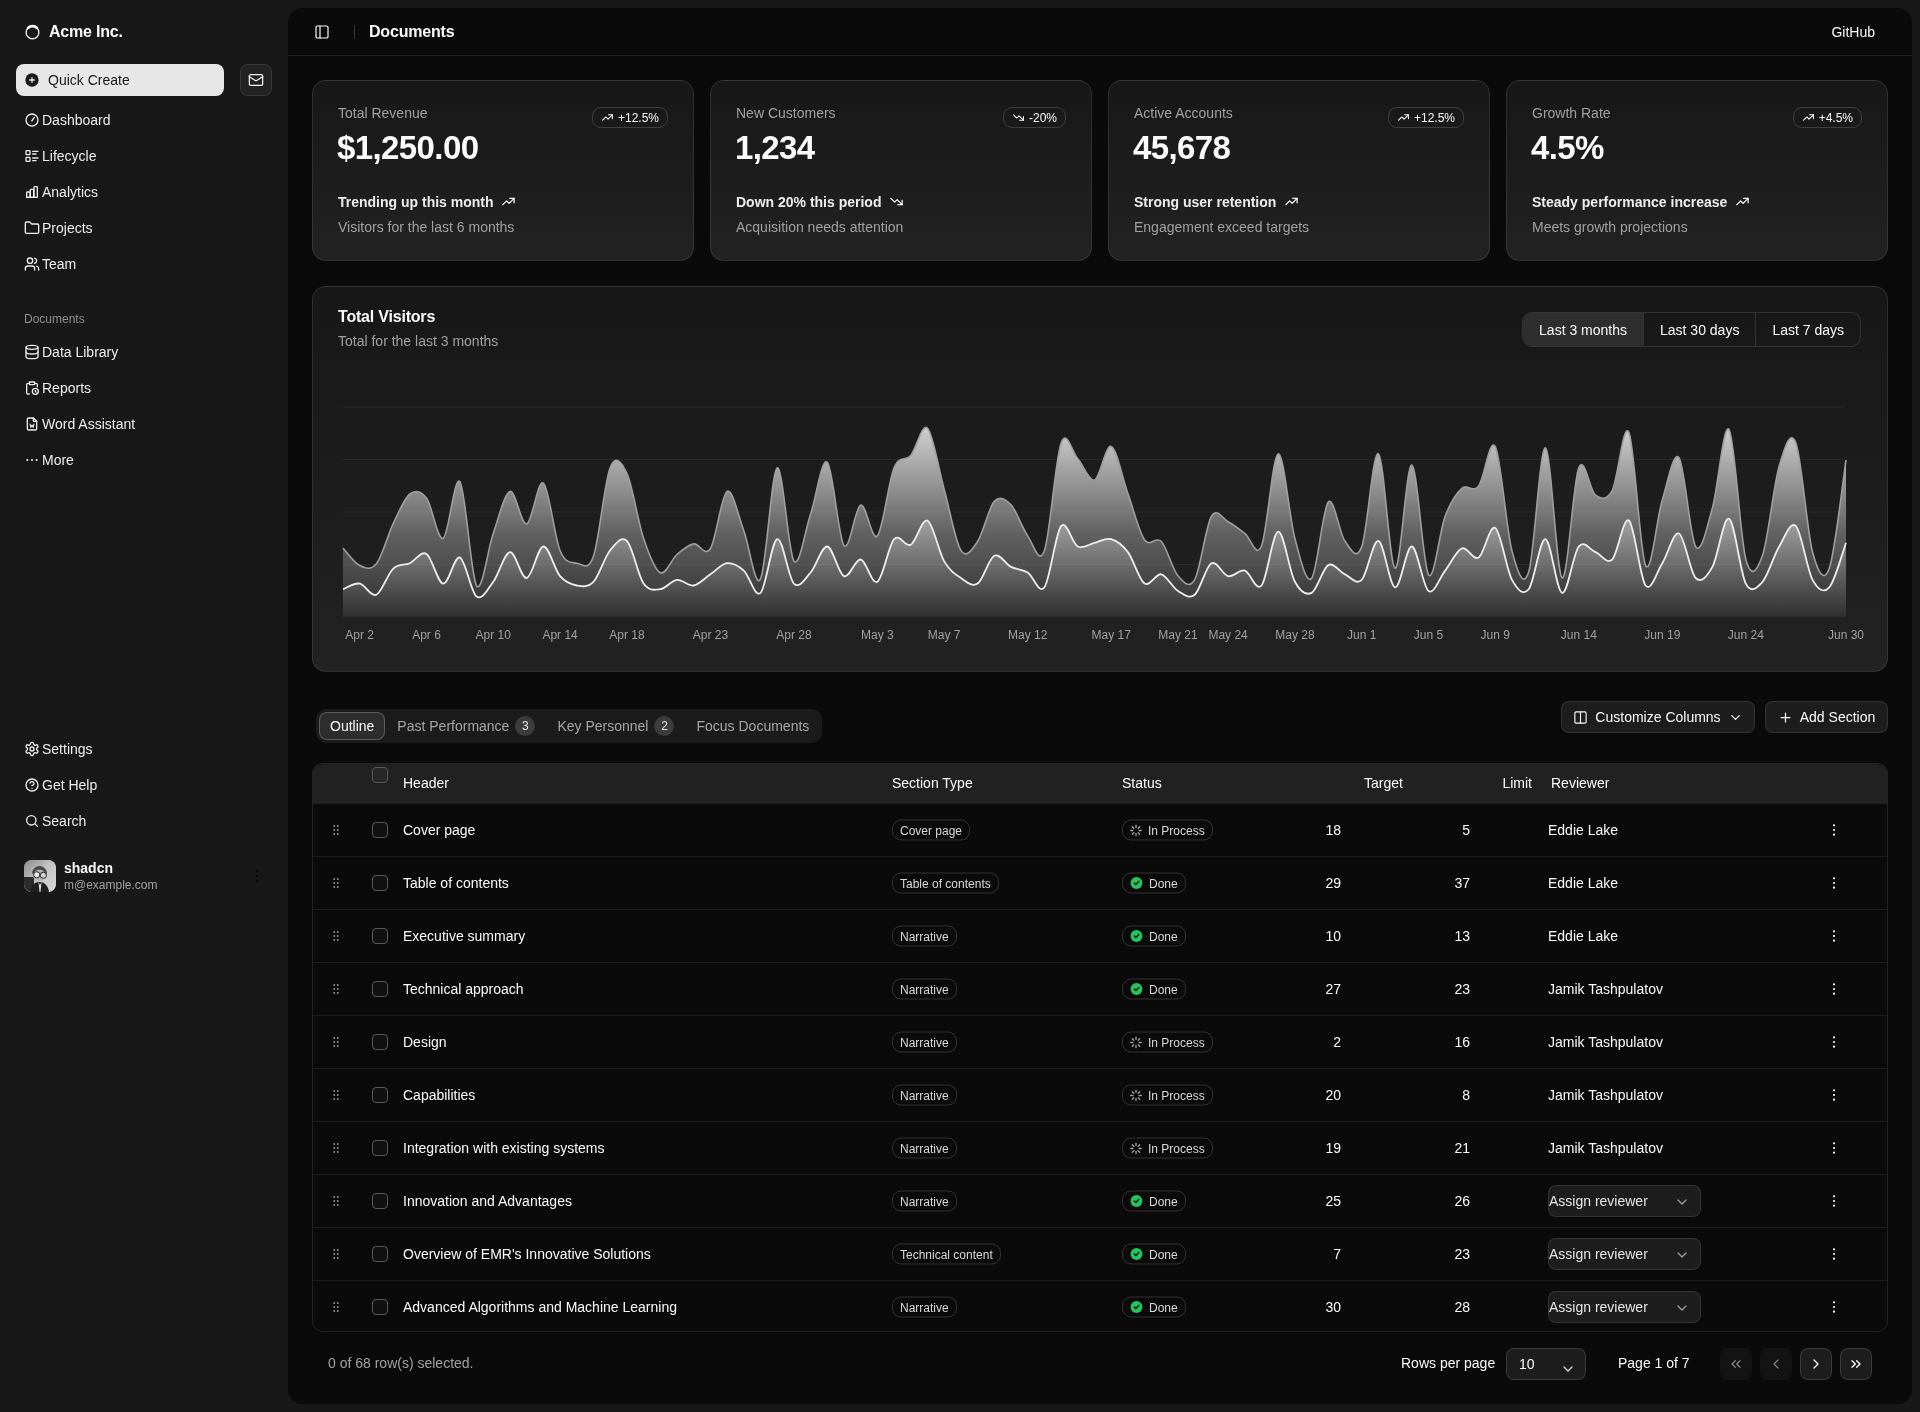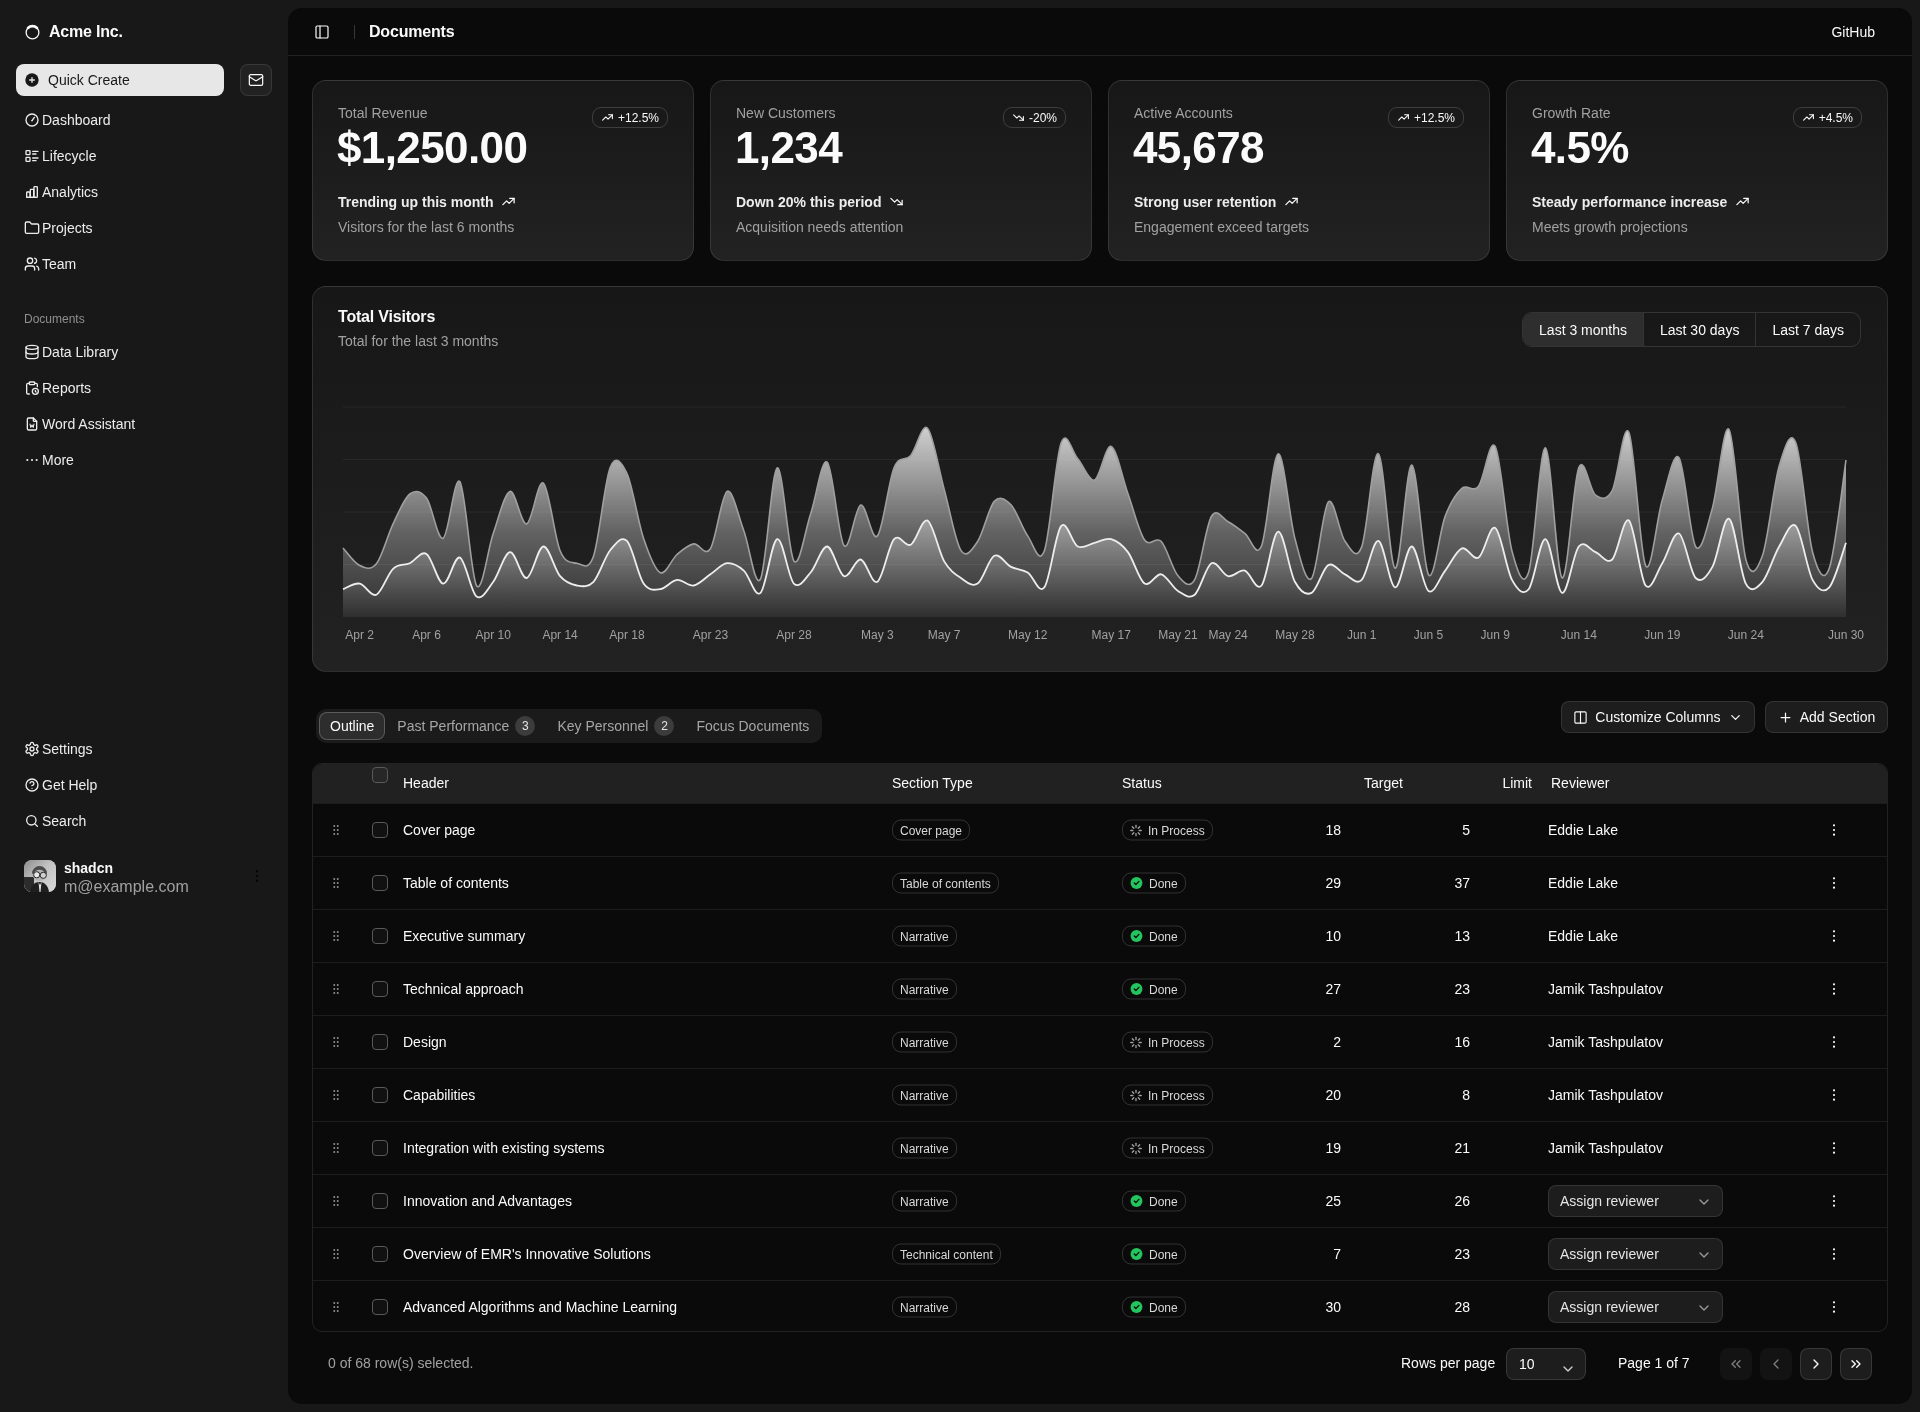--- a/index.html
+++ b/index.html
@@ -24,21 +24,21 @@
 #main { position:absolute; left:288px; top:8px; width:1624px; height:1396px; background:#0a0a0a;
   border-radius:14px; overflow:hidden; }
 #mheader { position:absolute; left:0; top:0; width:100%; height:48px; border-bottom:1px solid rgba(255,255,255,0.10); }
 #mtitle { position:absolute; left:81px; top:15px; color:#fafafa; font-size:16px; font-weight:700; letter-spacing:-0.2px; }
 #github { position:absolute; right:37px; top:16px; color:#fafafa; font-size:14px; font-weight:400; }
 .card { background:linear-gradient(to top, #222222, #171717); border:1px solid rgba(255,255,255,0.10); border-radius:14px; }
 .scard { position:relative; width:382px; height:181px; }
 .cards-row { position:absolute; left:24px; top:72px; display:flex; gap:16px; }
 .clabel { position:absolute; left:25px; top:24px; font-size:14px; color:#a1a1a1; }
 
-.cnum { position:absolute; left:24px; top:50px; font-size:44px; font-weight:700; color:#fbfbfb; letter-spacing:-0.6px; line-height:34px; }
+.cnum { position:absolute; left:24px; top:50px; font-size:33px; font-weight:700; color:#fbfbfb; letter-spacing:-0.6px; line-height:34px; }
 .cbadge { position:absolute; right:25px; top:26px; height:21px; border:1px solid rgba(255,255,255,0.16);
   border-radius:9px; color:#fafafa; font-size:12px; font-weight:500; display:flex; align-items:center; padding:0 8px; }
 .cf1 { position:absolute; left:25px; top:113px; font-size:14px; font-weight:700; color:#ededed; }
 .cf2 { position:absolute; left:25px; top:138px; font-size:14px; color:#a1a1a1; }
 #chartcard { position:absolute; left:24px; top:278px; width:1576px; height:386px; }
 #chtitle { position:absolute; left:25px; top:21px; color:#fafafa; font-size:16px; font-weight:700; letter-spacing:-0.2px; }
 #chsub { position:absolute; left:25px; top:46px; color:#a1a1a1; font-size:14px; }
 #toggle { position:absolute; right:26px; top:25px; height:35px; border:1px solid rgba(255,255,255,0.12);
   border-radius:10px; display:flex; align-items:stretch; overflow:hidden; color:#fafafa; font-size:14px; font-weight:500; }
 #toggle .seg { display:flex; align-items:center; padding:0 16px; }
@@ -62,22 +62,22 @@
 #thead span { position:absolute; top:11px; }
 .trow { position:absolute; left:0; width:100%; height:53px; border-top:1px solid #1d1d1d; font-size:14px; color:#fafafa; }
 .tgrip { position:absolute; left:16px; top:50%; transform:translateY(-50%); display:inline-flex; }
 .tcheck { position:absolute; left:59px; top:50%; transform:translateY(-50%); width:16px; height:16px;
   border:1.5px solid #595959; border-radius:4px; background:rgba(255,255,255,0.03); }
 .ttitle { position:absolute; left:90px; top:50%; transform:translateY(-50%); font-weight:500; }
 .badge { display:inline-flex; align-items:center; height:21px; padding:0 7px; border:1px solid rgba(255,255,255,0.16);
   border-radius:9px; color:#d9d9d9; font-size:12px; font-weight:500; white-space:nowrap; }
 .tnum { position:absolute; top:50%; transform:translateY(-50%); }
 .revtxt { white-space:nowrap; }
-.revsel { position:relative; width:175px; height:32px; background:#1d1d1d; border:1px solid rgba(255,255,255,0.10);
-  border-radius:8px; font-size:14px; color:#e5e5e5; line-height:30px; padding-left:11px; }
+.revsel { position:relative; width:153px; height:32px; background:#1d1d1d; border:1px solid rgba(255,255,255,0.10);
+  border-radius:8px; font-size:14px; color:#e5e5e5; line-height:30px; padding-left:0; }
 .tmenu { position:absolute; left:1513px; top:50%; transform:translateY(-50%); display:inline-flex; }
 
 #tfoot { position:absolute; left:0; top:1332px; width:100%; height:64px; }
 .pgbtn { position:absolute; top:8px; width:32px; height:32px; border-radius:8px; display:flex; align-items:center;
   justify-content:center; background:rgba(255,255,255,0.04); }
 .pgbtn.en { background:#1d1d1d; border:1px solid rgba(255,255,255,0.12); }
 </style></head>
 <body>
 
 <div id="sidebar">
@@ -236,21 +236,21 @@
 <rect x="0" y="17" width="10" height="15" fill="#2c2c2c"></rect>
 <circle cx="15.5" cy="13.5" r="7.5" fill="#b4b4b4"></circle>
 <path d="M8 13.5a7.5 7.5 0 0 1 15 0l-1.8.5a6 6 0 0 0-11.4 0z" fill="#4a4a4a"></path>
 <circle cx="12.7" cy="14.8" r="3.1" fill="#e8e8e8" stroke="#2a2a2a" stroke-width="1"></circle>
 <circle cx="19.3" cy="15.3" r="3.1" fill="#cfcfcf" stroke="#2a2a2a" stroke-width="1"></circle>
 <path d="M6 32c1-7 5-10 9.5-10S24 25 25 32z" fill="#1f1f1f"></path>
 <path d="M14.5 22l1.5 3 1.5-3-1 10h-1z" fill="#e0e0e0"></path>
 </svg>
     </div>
   <div class="abs" style="left:64px;top:860px;color:#fafafa;font-size:14px;font-weight:700">shadcn</div>
-  <div class="abs" style="left:64px;top:878px;color:#a1a1a1;font-size:16px">m@example.com</div>
+  <div class="abs" style="left:64px;top:878px;color:#a1a1a1;font-size:12px">m@example.com</div>
   <div class="abs" style="left:249px;top:868px"><svg width="16" height="16" viewBox="0 0 24 24" fill="none" stroke="#cfcfcf" stroke-width="2" stroke-linecap="round" stroke-linejoin="round">
         <circle cx="12" cy="5" r="1.6" fill="currentColor" stroke="none"></circle>
         <circle cx="12" cy="12" r="1.6" fill="currentColor" stroke="none"></circle>
         <circle cx="12" cy="19" r="1.6" fill="currentColor" stroke="none"></circle>
       </svg></div>
 </div>
 
 <div id="main">
 
 <div id="mheader">

